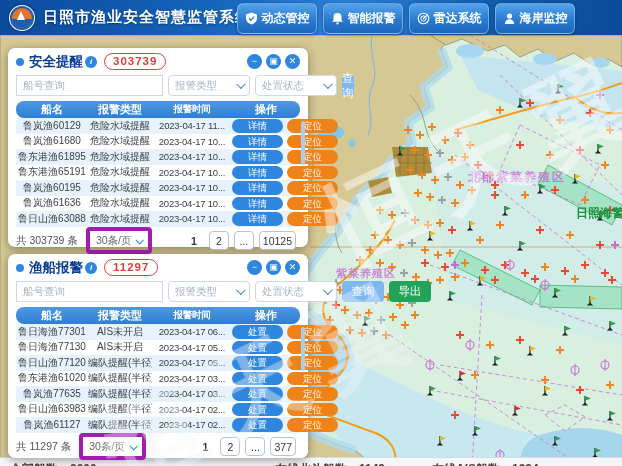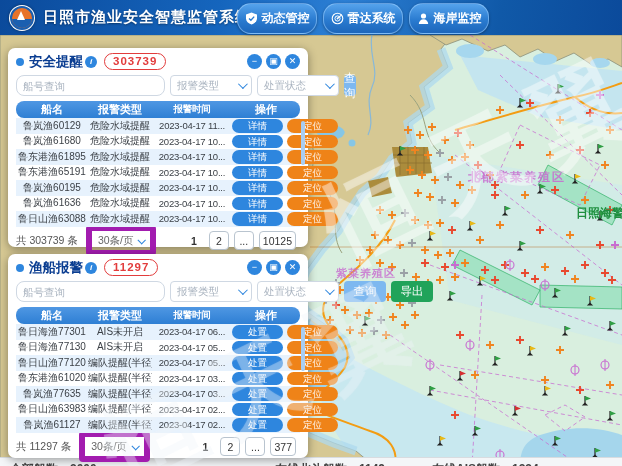--- a/index.html
+++ b/index.html
@@ -17,21 +17,21 @@
   .logo{
     width:26px;height:26px;border-radius:50%;background:#fff;margin-left:9px;flex:0 0 auto;
     display:flex;align-items:center;justify-content:center;box-shadow:0 0 3px rgba(0,0,0,.4);
   }
   .logo-inner{width:20px;height:20px;border-radius:50%;position:relative;overflow:hidden;border:2px solid #1b5fb0;background:#e8732a;}
   .logo-sea{position:absolute;left:0;right:0;bottom:0;height:9px;background:#1b5fb0;}
   .logo-sail{position:absolute;left:5px;top:3px;width:0;height:0;border-left:4px solid transparent;border-right:4px solid transparent;border-bottom:9px solid #fff;}
   .nav-title{color:#fff;font-size:15px;font-weight:bold;margin-left:8px;letter-spacing:1px;text-shadow:0 1px 2px rgba(0,0,0,.4);white-space:nowrap;}
   .nav-tabs{position:absolute;left:237px;top:3px;display:flex;gap:6px;}
   .nav-tab{
-    width:78px;height:29px;border-radius:14px;flex:0 0 auto;
+    width:78px;height:29px;border-radius:6px;flex:0 0 auto;
     background:linear-gradient(180deg,#55a3ec 0%,#2a7bd0 55%,#1c66bb 100%);
     border:1px solid rgba(160,210,255,.55);
     display:flex;align-items:center;justify-content:center;gap:4px;
     color:#fff;font-size:12px;font-weight:bold;cursor:pointer;white-space:nowrap;
     box-shadow:0 1px 3px rgba(0,0,0,.35);
   }
   .nico{width:13px;height:13px;flex:0 0 auto;}
   
   .map-wrap{position:absolute;left:0;top:35px;width:622px;height:431px;z-index:1;}
   
@@ -62,22 +62,22 @@
     font-size:11.5px;font-weight:bold;padding:0 8px;height:15px;line-height:15px;letter-spacing:1px;background:#fff;
   }
   .p-winbtns{margin-left:auto;display:flex;gap:4px;}
   .wbtn{
     width:15px;height:15px;border-radius:50%;background:#2e86de;color:#fff;
     display:flex;align-items:center;justify-content:center;font-size:9px;cursor:pointer;line-height:1;
   }
   
   .p-filters{display:flex;gap:5px;margin-top:4px;height:21px;}
   .f-input{
-    flex:0 0 82px;height:21px;border:1px solid #cfd8e3;border-radius:8px;font-size:10.5px;
-    padding:0 6px;box-sizing:border-box;color:#333;font-family:Liberation Sans, sans-serif;
+    flex:0 0 82px;height:21px;border:1px solid #cfd8e3;border-radius:0;font-size:10.5px;
+    padding:0 6px;box-sizing:border-box;color:#333;font-family:Liberation Mono, monospace;
   }
   .f-input::placeholder{color:#aab4c0;}
   .f-select{
     flex:0 0 82px;height:21px;border:1px solid #cfd8e3;border-radius:4px;box-sizing:border-box;
     display:flex;align-items:center;padding:0 6px;font-size:10.5px;color:#aab4c0;cursor:pointer;background:#fff;
   }
   .f-select .chev{margin-left:auto;width:6px;height:6px;border-right:1.5px solid #2e86de;border-bottom:1.5px solid #2e86de;transform:rotate(45deg) translateY(-2px);}
   .btn{
     height:21px;border:none;border-radius:4px;color:#fff;font-size:11.5px;cursor:pointer;
     display:flex;align-items:center;justify-content:center;font-family:inherit;padding:0;
@@ -97,21 +97,21 @@
   .rbtn{
     width:51px;height:13.5px;border-radius:8px;color:#fff;font-size:9.5px;
     display:flex;align-items:center;justify-content:center;cursor:pointer;line-height:1;
   }
   .rbtn-b{background:#2e86de;}
   .rbtn-o{background:#ef8318;}
   .scrollbar{position:absolute;right:-5px;top:20px;width:4px;height:44px;border-radius:2px;background:#a8cdf2;}
   
   .p-foot{display:flex;align-items:center;margin-top:4px;height:20px;font-size:10.5px;color:#555;}
   .pagesize{
-    margin-left:8px;border:6px solid #a21caf;border-radius:4px;height:19px;display:flex;align-items:center;
+    margin-left:8px;border:4px solid #a21caf;border-radius:4px;height:19px;display:flex;align-items:center;
     padding:0 6px;color:#666;cursor:pointer;gap:5px;
   }
   .pagesize .chev{width:5px;height:5px;border-right:1.5px solid #2e86de;border-bottom:1.5px solid #2e86de;transform:rotate(45deg) translateY(-1px);}
   .pages{margin-left:auto;display:flex;align-items:center;gap:5px;margin-right:4px;}
   .pg{min-width:20px;height:19px;display:flex;align-items:center;justify-content:center;font-size:10.5px;color:#333;cursor:pointer;box-sizing:border-box;}
   .pg.cur{font-weight:bold;}
   .pg.box{border:1px solid #b9c4cf;border-radius:4px;background:#fff;padding:0 3px;}
   
   .statusbar{
     position:absolute;left:0;top:457px;width:622px;height:30px;background:#f4f6f8;border-top:1px solid #d8dce0;
@@ -131,20 +131,27 @@
       </div>
   </div>
   <div class="nav-title">日照市渔业安全智慧监管系统</div>
   <div class="nav-tabs">
     <div class="nav-tab">
       <svg class="nico" viewBox="0 0 13 13">
         <path d="M6.5 0.5 L12 2.6 V6.2 C12 9.3 9.6 11.4 6.5 12.5 C3.4 11.4 1 9.3 1 6.2 V2.6 Z" fill="#fff"></path>
         <path d="M4 6.4 L5.9 8.2 L9.2 4.6" stroke="#2a7bd0" stroke-width="1.4" fill="none"></path>
       </svg>
       <span>动态管控</span>
+    </div>
+    <div class="nav-tab">
+      <svg class="nico" viewBox="0 0 13 13">
+        <path d="M6.5 1 a4 4 0 0 1 4 4 v3 l1.3 1.8 H1.2 L2.5 8 V5 a4 4 0 0 1 4-4 z" fill="#fff"></path>
+        <circle cx="6.5" cy="11.4" r="1.1" fill="#fff"></circle>
+      </svg>
+      <span>智能报警</span>
     </div>
     <div class="nav-tab">
       <svg class="nico" viewBox="0 0 13 13">
         <circle cx="6.5" cy="6.5" r="5.3" fill="none" stroke="#fff" stroke-width="1.1"></circle>
         <circle cx="6.5" cy="6.5" r="2.6" fill="none" stroke="#fff" stroke-width="1"></circle>
         <circle cx="6.5" cy="6.5" r="0.9" fill="#fff"></circle>
         <path d="M6.5 6.5 L10.6 2.8" stroke="#fff" stroke-width="1.1"></path>
       </svg>
       <span>雷达系统</span>
     </div>

